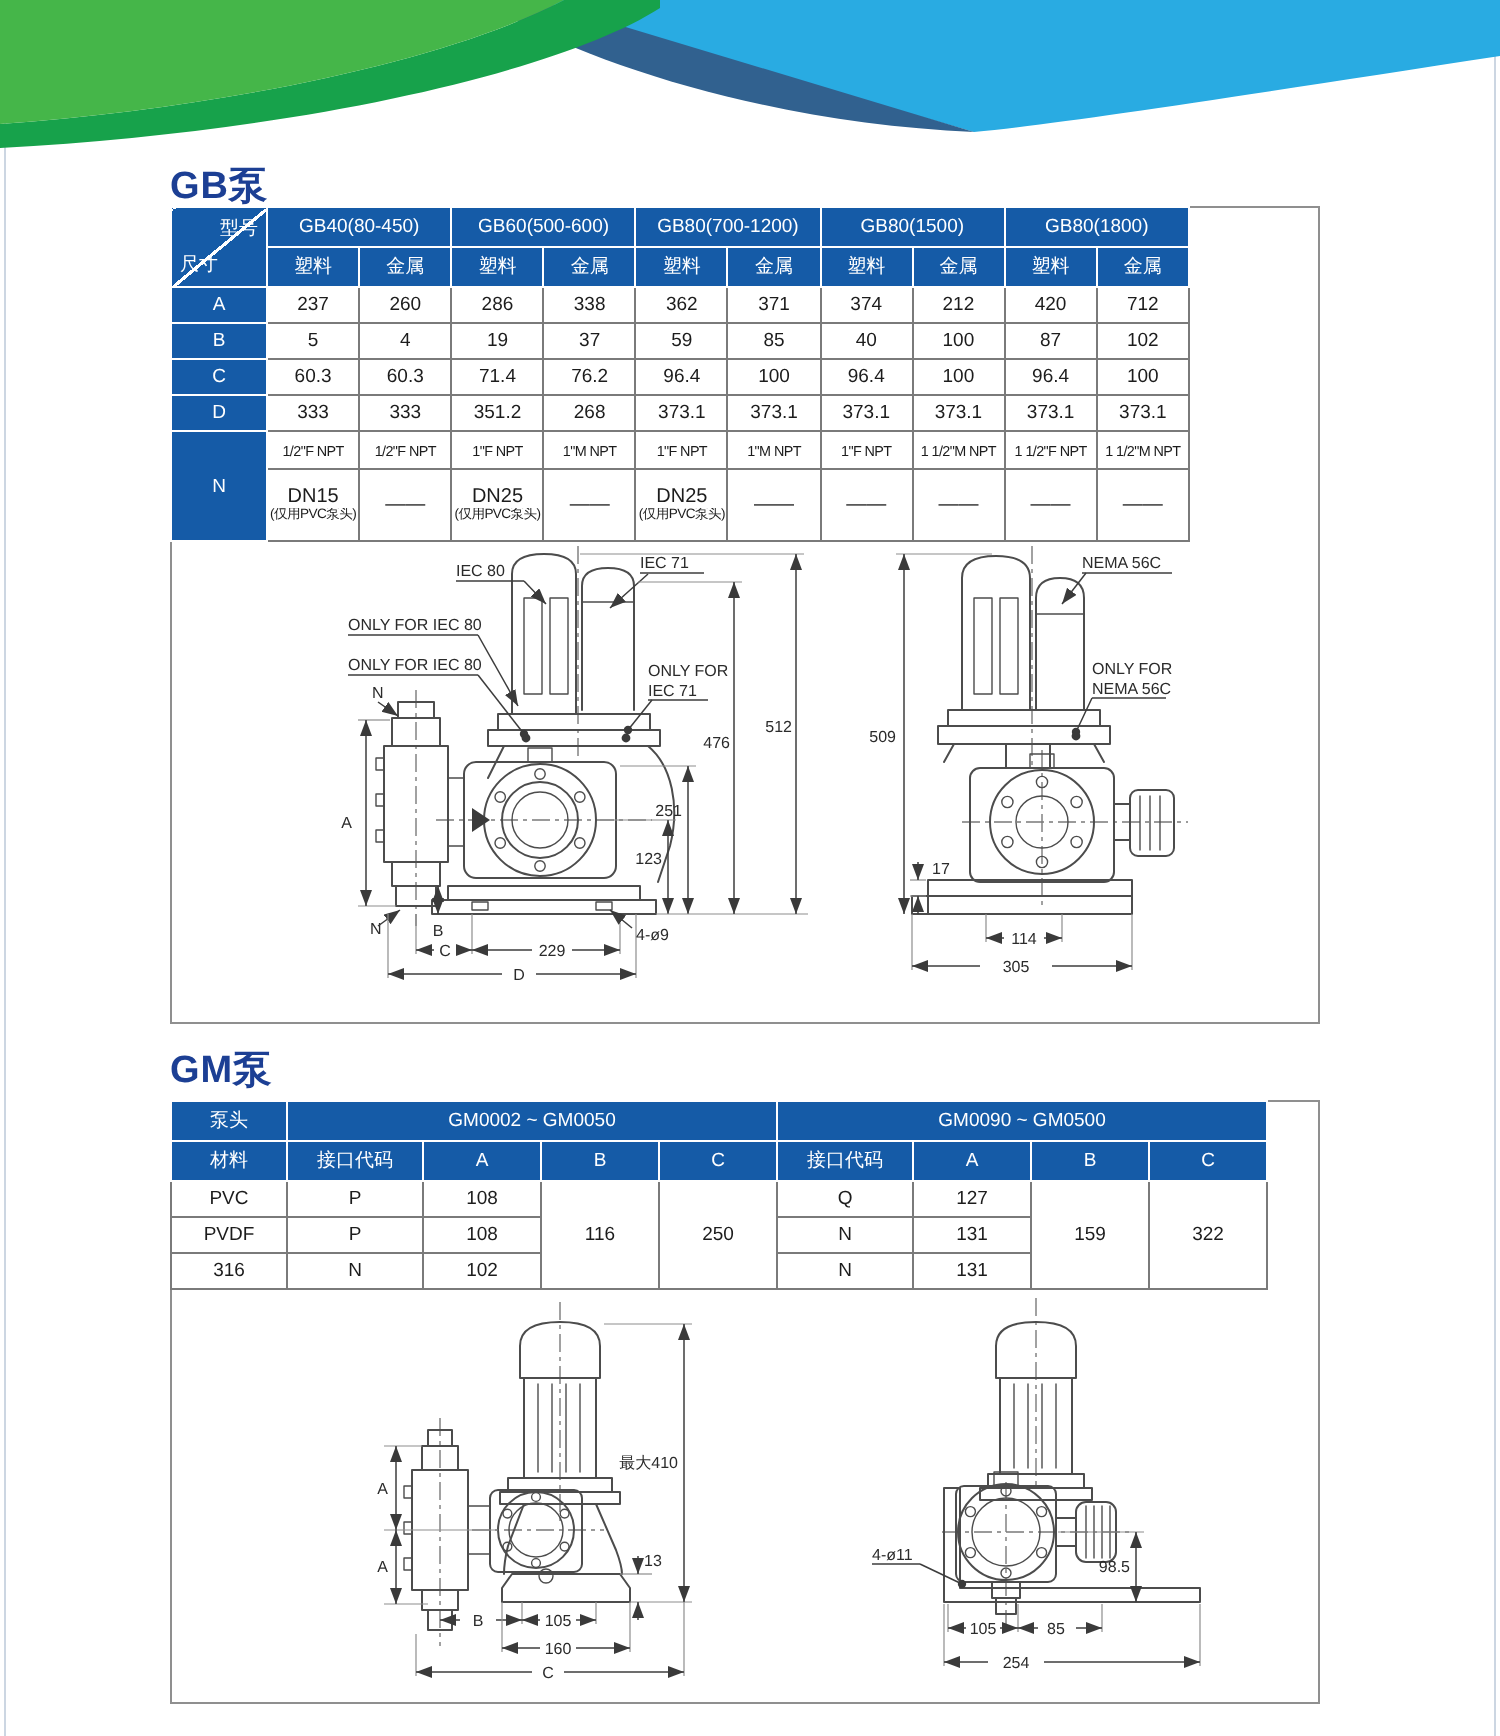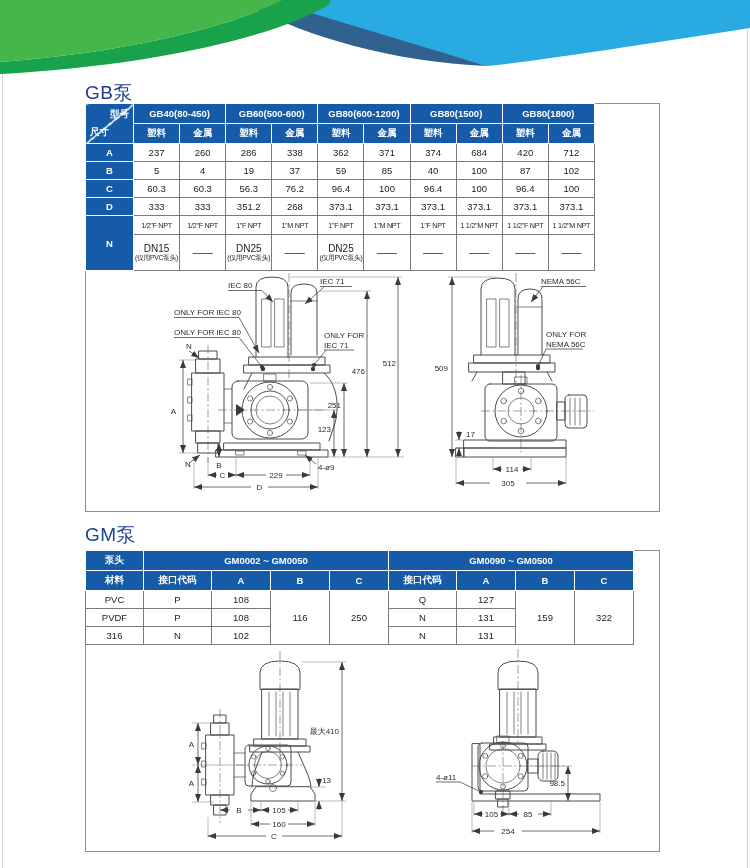--- a/index.html
+++ b/index.html
@@ -1,23 +1,23 @@
 <!DOCTYPE html>
 <html><head>
 <meta charset="utf-8">
 <style>
   html,body{margin:0;padding:0}
   body{width:750px;height:868px;position:relative;background:#fff;font-family:"Liberation Sans",sans-serif;overflow:hidden}
   .edge{position:absolute;top:0;bottom:0;width:1px;background:#ccd6e2}
   .edge.l{left:2px}.edge.r{right:2px}
   .banner{position:absolute;top:0;left:0}
-  .sec-title{position:absolute;font-size:19px;font-weight:normal;color:#1c3f94;letter-spacing:.5px}
+  .sec-title{position:absolute;font-size:19px;font-weight:bold;color:#1c3f94;letter-spacing:.5px}
   .box{position:absolute;border:1px solid #8f8f8f;background:#fff}
   table.spec{border-collapse:collapse;table-layout:fixed;position:absolute;top:-1px;left:-1px;background:#fff;border:1px solid #4f4f4f}
-  .spec th{background:#155ba7;color:#fff;font-weight:bold;border:1px solid #fff;padding:0;font-size:9.5px}
+  .spec th{background:#155ba7;color:#fff;font-weight:normal;border:1px solid #fff;padding:0;font-size:9.5px}
   .spec td{border:1px solid #7a7a7a;text-align:center;color:#1c1c1c;padding:0;font-size:9.5px;background:#fff}
   .gb tr.h1,.gb tr.h2{height:20px}
   .gb tr.r{height:18px}
   .gb tr.rn{height:19px}
   .gb tr.rd{height:36px}
   .gm tr.h1,.gm tr.h2{height:20px}
   .gm tr.r{height:18px}
   td.npt{font-size:7.2px;letter-spacing:-.3px;white-space:nowrap;overflow:hidden}
   td.dn .m{font-size:10px;line-height:11px}
   td.dn .note{font-size:6.8px;line-height:8px;letter-spacing:-.3px;white-space:nowrap;overflow:hidden}
@@ -75,21 +75,21 @@
         <col>
       </colgroup>
     <tbody>
         <tr class="h1">
       <th class="corner" rowspan="2">
         <span class="ct">型号</span>
         <span class="cb">尺寸</span>
       </th>
       <th colspan="2">GB40(80-450)</th>
       <th colspan="2">GB60(500-600)</th>
-      <th colspan="2">GB80(600-1200)</th>
+      <th colspan="2">GB80(700-1200)</th>
       <th colspan="2">GB80(1500)</th>
       <th colspan="2">GB80(1800)</th>
     </tr>
     <tr class="h2">
       <th>塑料</th>
           <th>金属</th>
       <th>塑料</th>
           <th>金属</th>
       <th>塑料</th>
           <th>金属</th>
@@ -100,42 +100,42 @@
     </tr>
     <tr class="r">
       <th>A</th>
       <td>237</td>
           <td>260</td>
           <td>286</td>
           <td>338</td>
           <td>362</td>
           <td>371</td>
           <td>374</td>
-          <td>684</td>
+          <td>212</td>
           <td>420</td>
           <td>712</td>
     </tr>
     <tr class="r">
       <th>B</th>
       <td>5</td>
           <td>4</td>
           <td>19</td>
           <td>37</td>
           <td>59</td>
           <td>85</td>
           <td>40</td>
           <td>100</td>
           <td>87</td>
           <td>102</td>
     </tr>
     <tr class="r">
       <th>C</th>
       <td>60.3</td>
           <td>60.3</td>
-          <td>56.3</td>
+          <td>71.4</td>
           <td>76.2</td>
           <td>96.4</td>
           <td>100</td>
           <td>96.4</td>
           <td>100</td>
           <td>96.4</td>
           <td>100</td>
     </tr>
     <tr class="r">
       <th>D</th>

